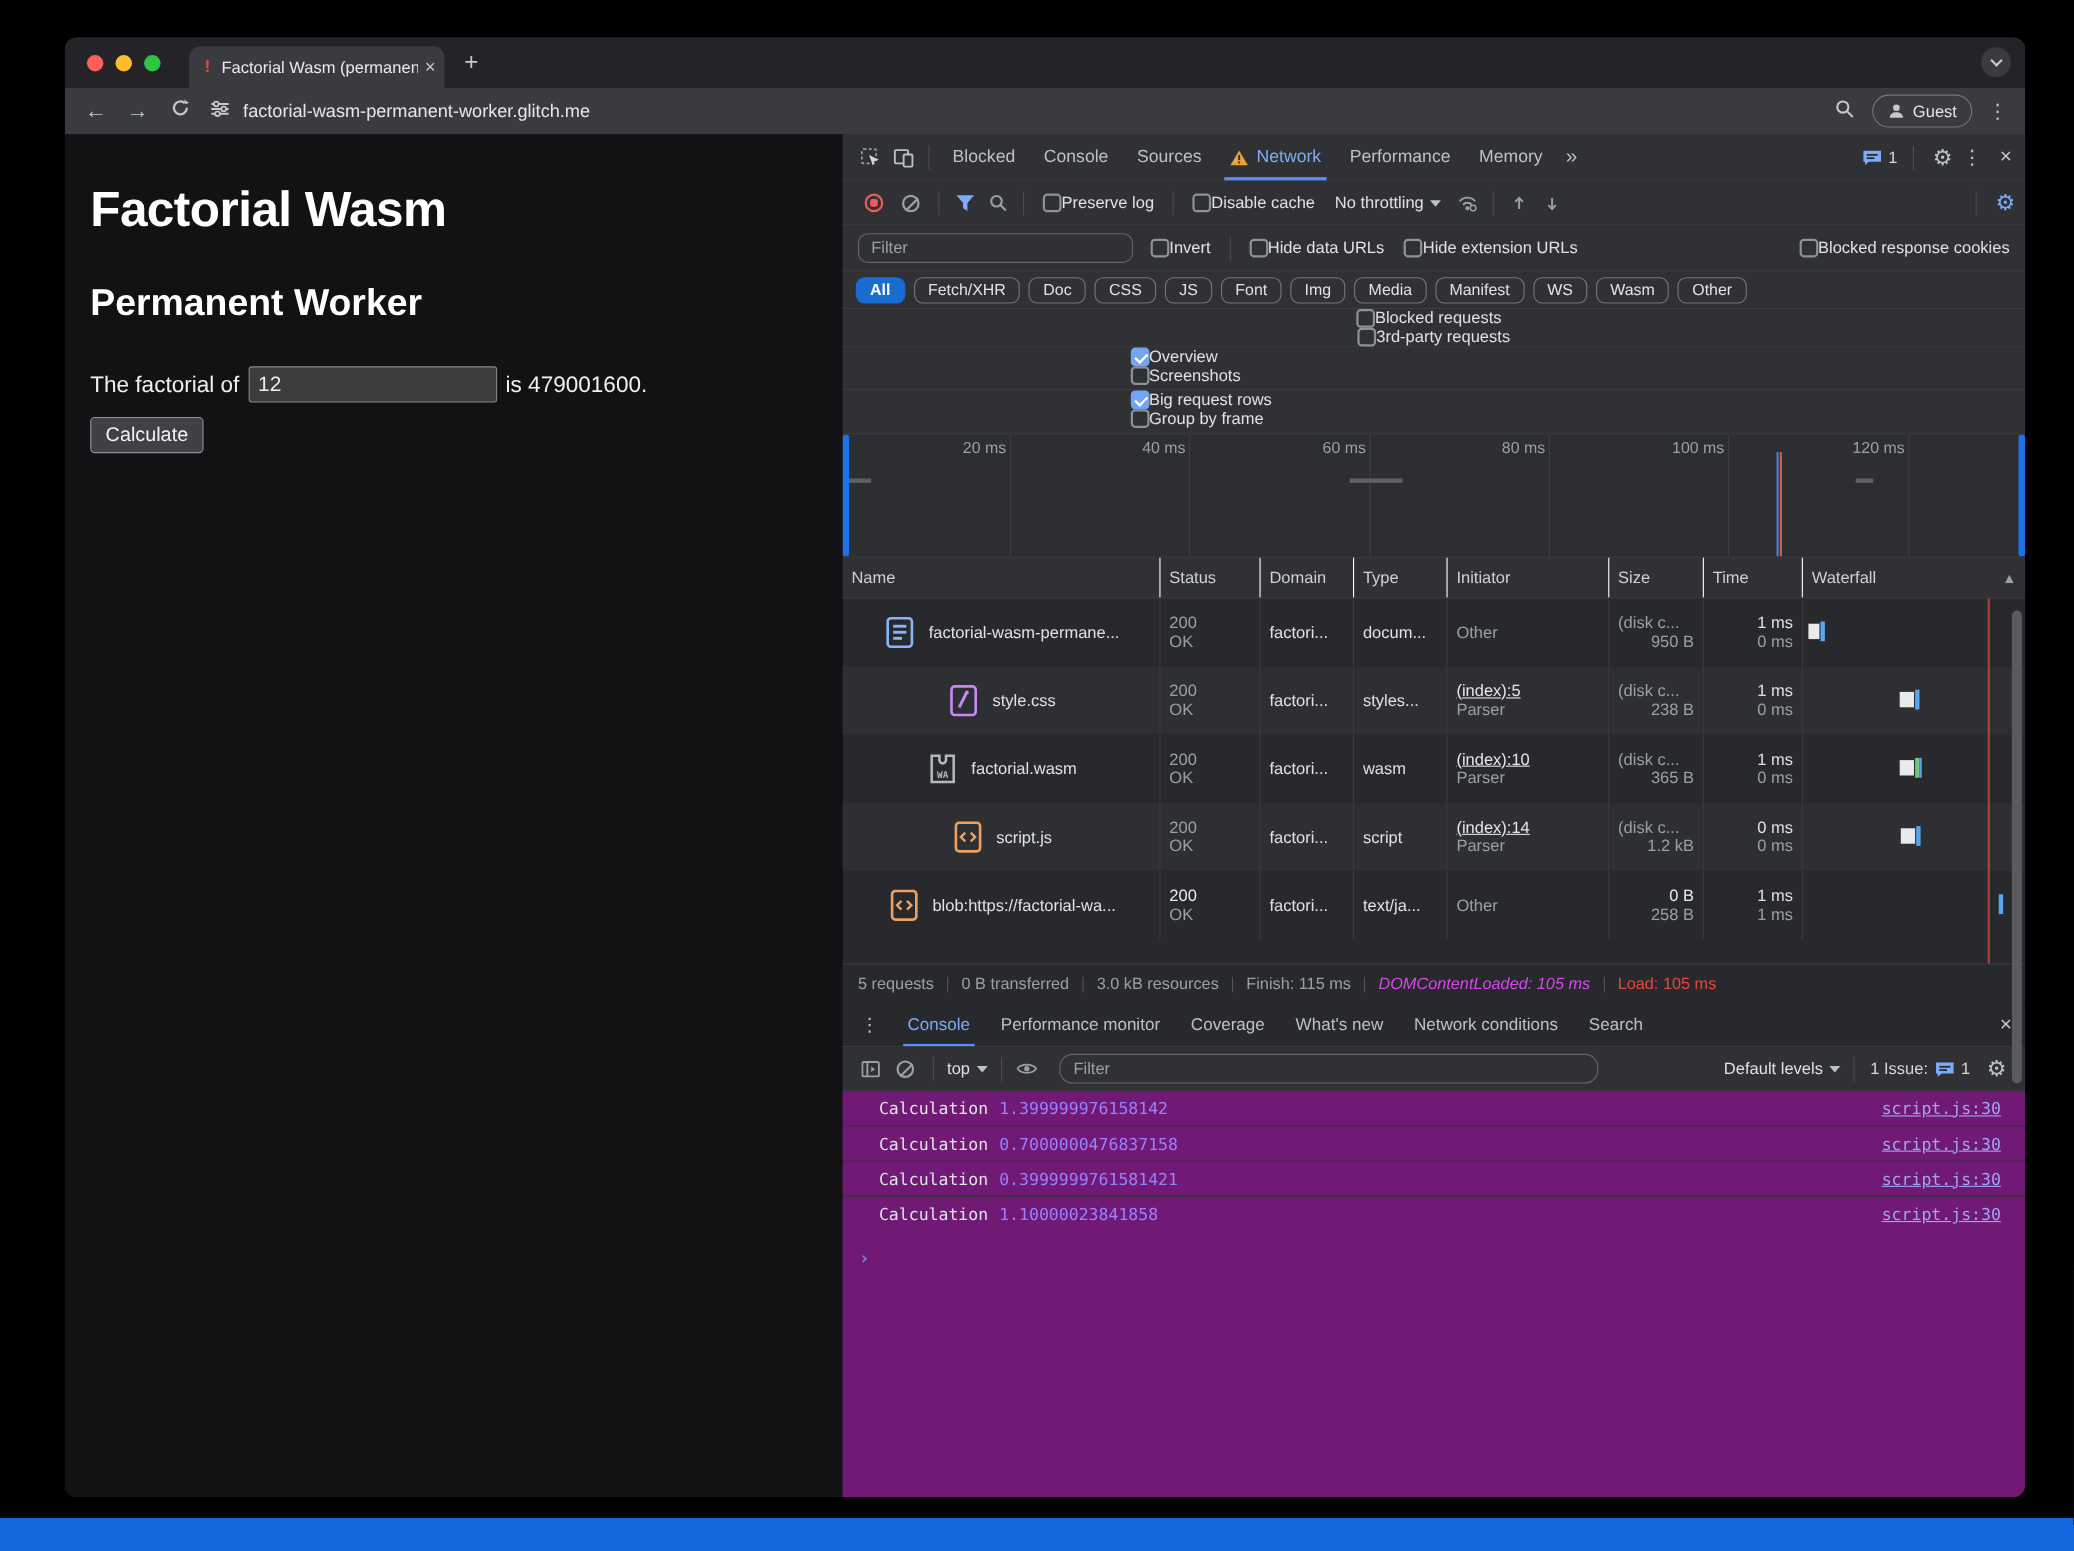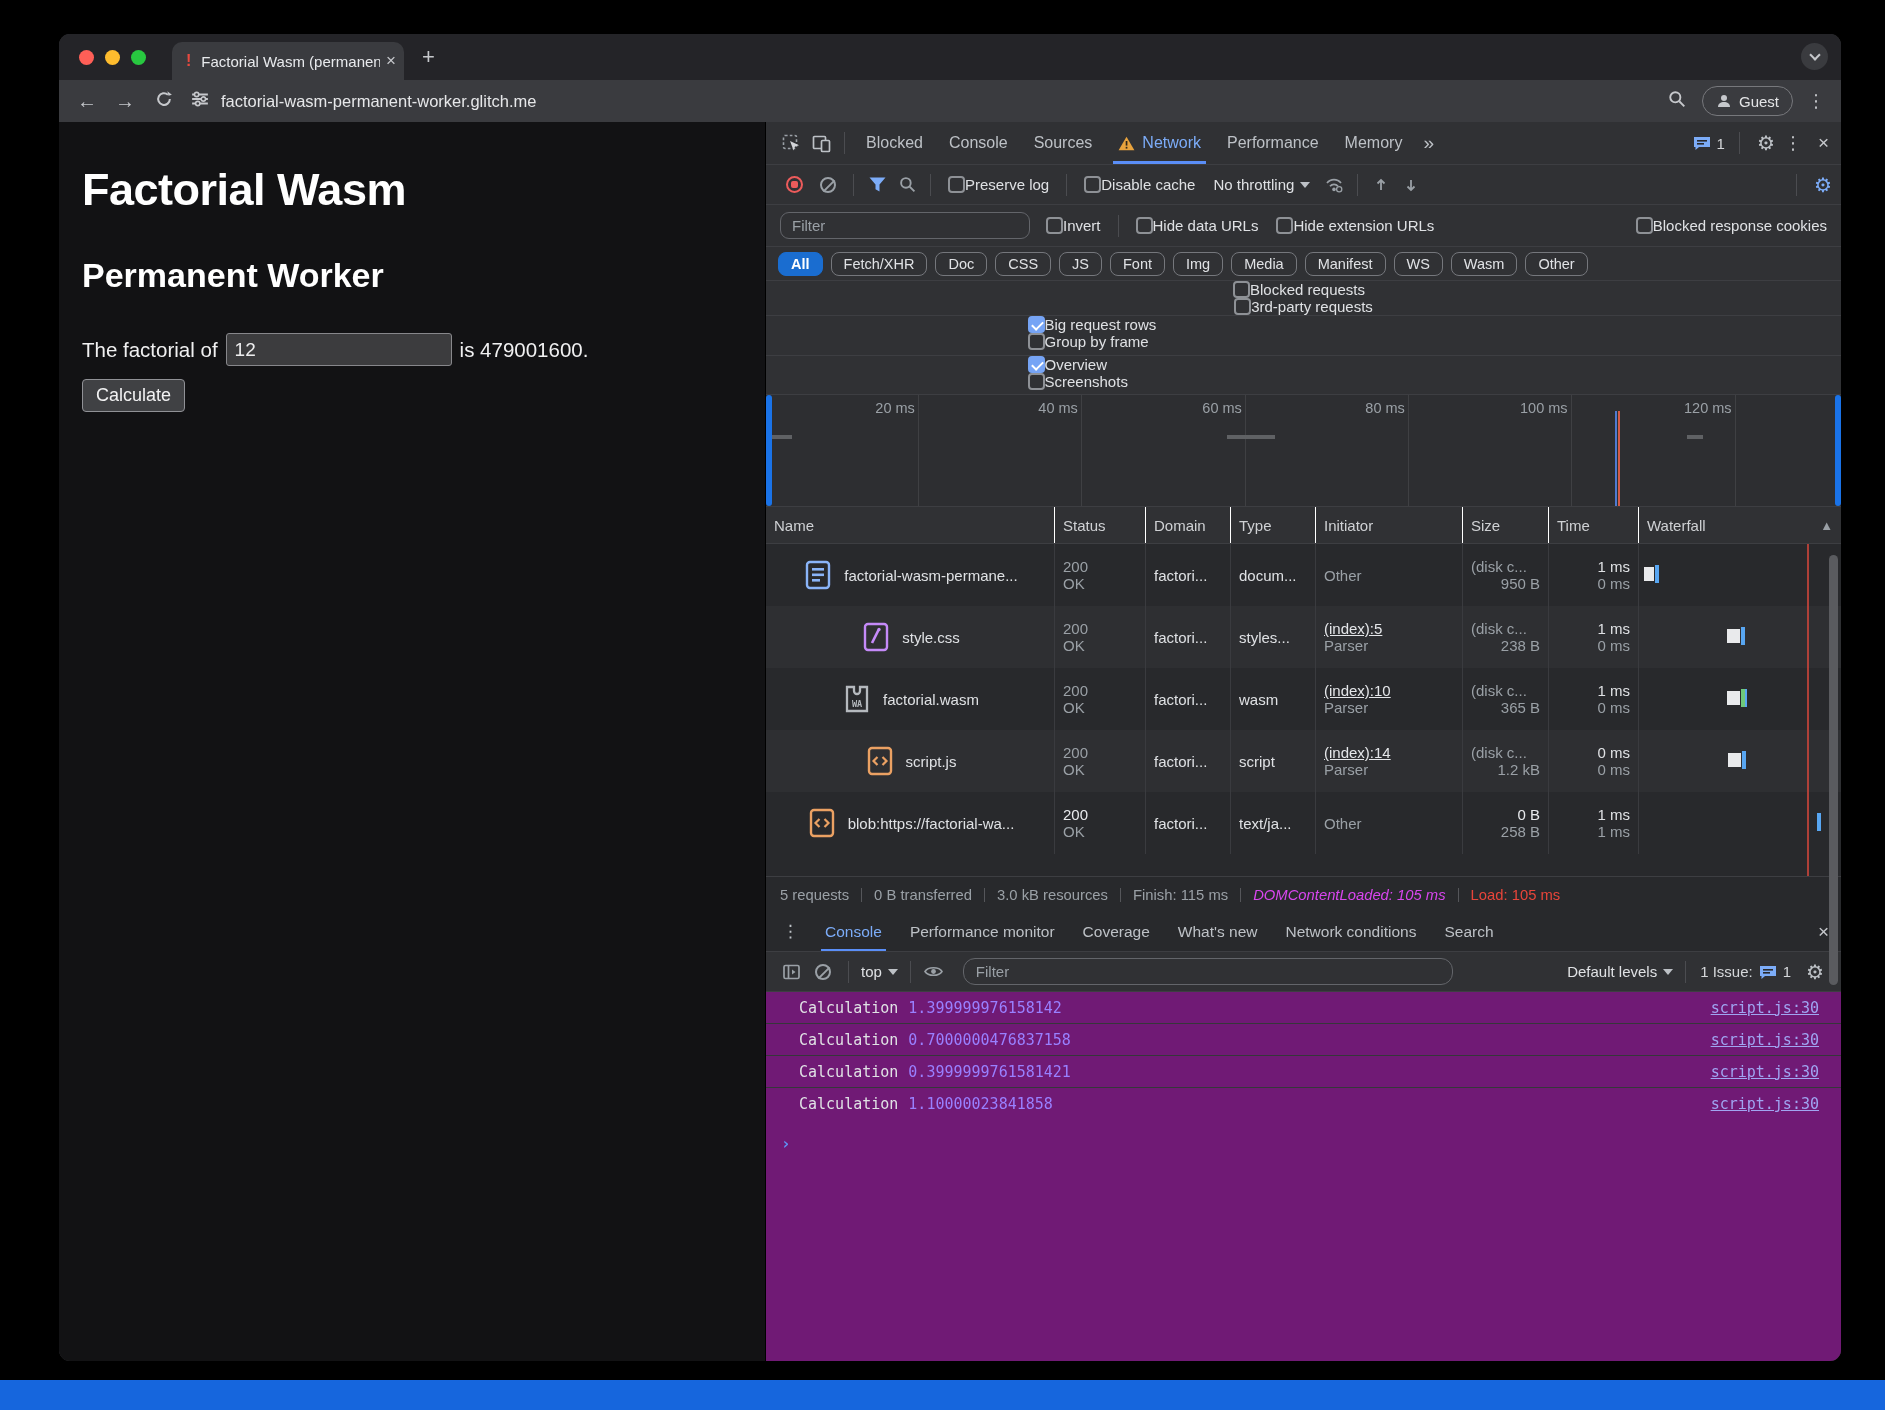--- a/index.html
+++ b/index.html
@@ -355,46 +355,46 @@
         <span class="tool-lbl" style="margin-left:0;">
             <span class="cb"></span>
             <span>Blocked requests</span>
           </span>
         <span class="tool-lbl">
             <span class="cb"></span>
             <span>3rd-party requests</span>
           </span>
       </div>
 
+      <div class="bar cbrow" style="height:39px">
+        <span class="half">
+            <span class="tool-lbl" style="margin-left:0;">
+              <span class="cb checked"></span>
+              <span>Overview</span>
+            </span>
+          </span>
+        <span class="half">
+            <span class="tool-lbl" style="margin-left:0;">
+              <span class="cb"></span>
+              <span>Screenshots</span>
+            </span>
+          </span>
+      </div>
+
       <div class="bar cbrow" style="height:40px">
         <span class="half">
             <span class="tool-lbl" style="margin-left:0;">
               <span class="cb checked"></span>
               <span>Big request rows</span>
             </span>
           </span>
         <span class="half">
             <span class="tool-lbl" style="margin-left:0;">
               <span class="cb"></span>
               <span>Group by frame</span>
-            </span>
-          </span>
-      </div>
-
-      <div class="bar cbrow" style="height:39px">
-        <span class="half">
-            <span class="tool-lbl" style="margin-left:0;">
-              <span class="cb checked"></span>
-              <span>Overview</span>
-            </span>
-          </span>
-        <span class="half">
-            <span class="tool-lbl" style="margin-left:0;">
-              <span class="cb"></span>
-              <span>Screenshots</span>
             </span>
           </span>
       </div>
 
       <div class="timeline">
         <span class="gline" style="left:152px;"></span>
         <span class="gline" style="left:315px;"></span>
         <span class="gline" style="left:479px;"></span>
         <span class="gline" style="left:642px;"></span>
         <span class="gline" style="left:805px;"></span>

